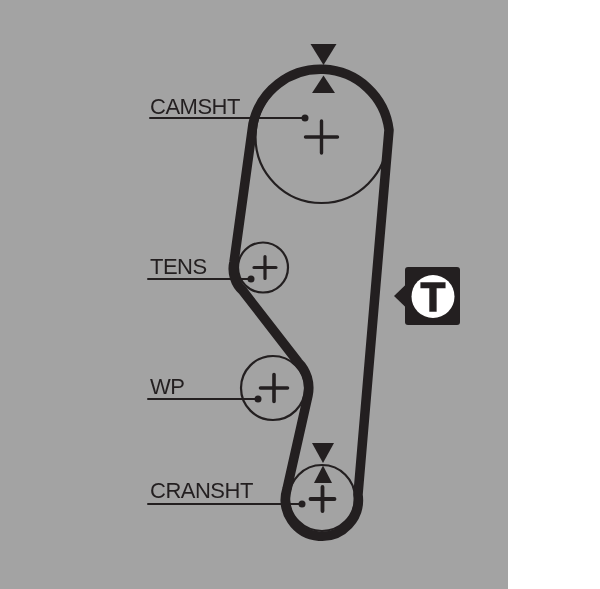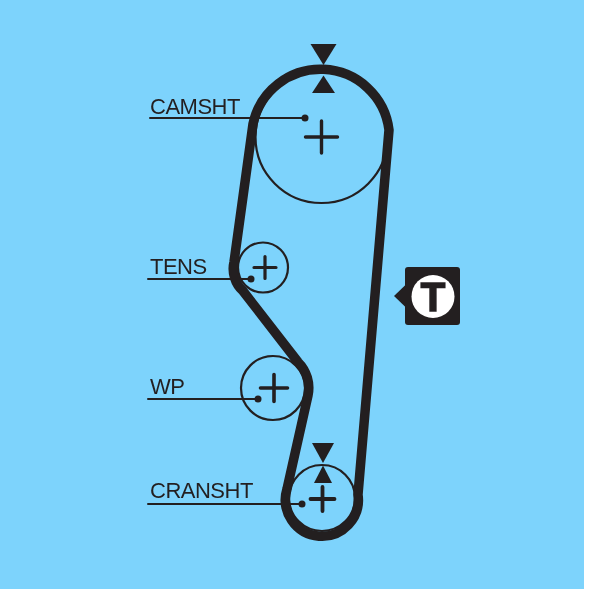--- a/index.html
+++ b/index.html
@@ -2,23 +2,23 @@
 <html><head>
 <meta charset="utf-8">
 <style>
   html, body {
     margin: 0;
     padding: 0;
     background: #ffffff;
   }
   .canvas {
     position: relative;
-    width: 584px;
+    width: 508px;
     height: 589px;
-    background: #7dd3fc;
+    background: #a3a3a3;
     overflow: hidden;
   }
   svg { display: block; }
   .diagram-label {
     font-family: "Liberation Sans", sans-serif;
     font-size: 22px;
     letter-spacing: -0.5px;
     font-weight: 400;
   }
   .timing-letter {

